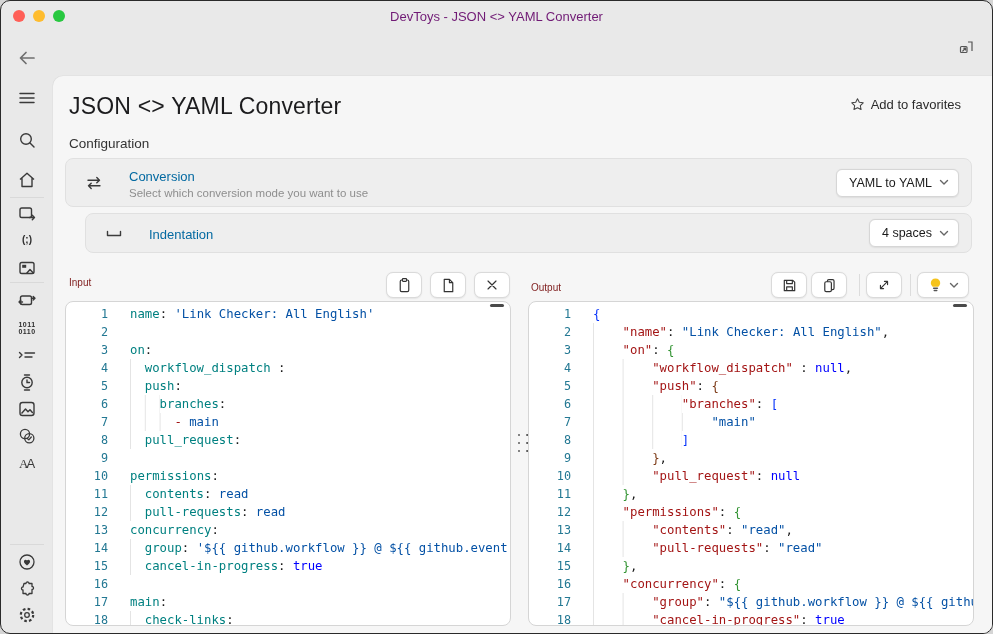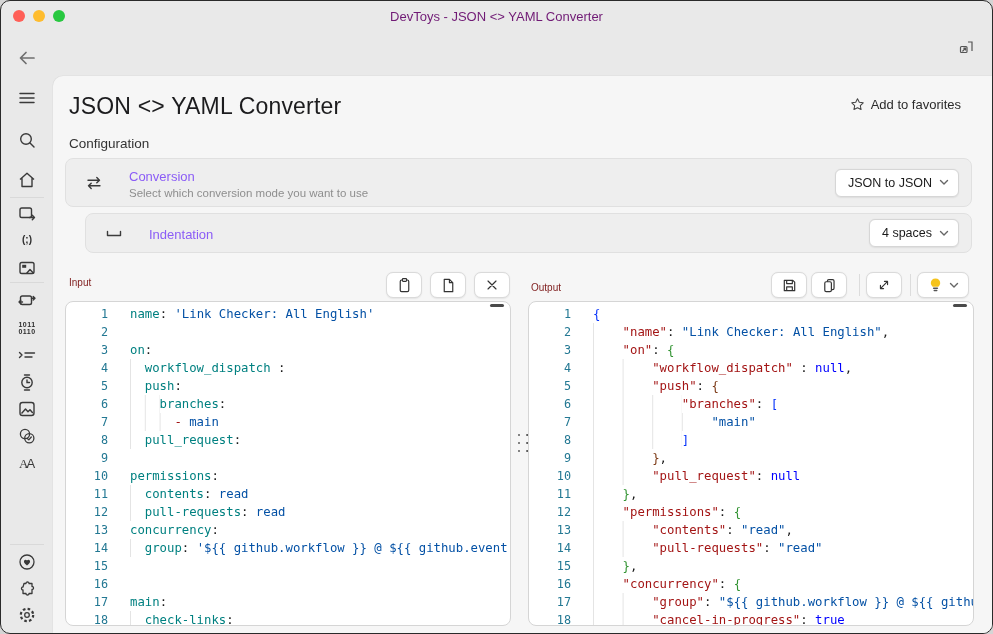--- a/index.html
+++ b/index.html
@@ -29,21 +29,21 @@
 
   .page-title{ position:absolute; left:16px; top:17px; font-size:23px; font-weight:500; color:#1c1c1e; letter-spacing:0.2px;}
   .fav-btn{ position:absolute; right:31px; top:21px; display:flex; align-items:center; gap:6px;
             background:none; border:none; font-size:13px; color:#2b2b2b; cursor:pointer;}
   .section-label{ position:absolute; left:16px; top:60px; font-size:13.5px; color:#333; }
 
   .card{ position:absolute; left:12px; right:20px; background:#eeeeee; border:1px solid #e0e0e0; border-radius:8px; }
   .card1{ top:82px; height:49px; }
   .card2{ top:137px; height:40px;margin-left:20px; }
   .card-icon{ position:absolute; left:28px; top:50%; transform:translate(-50%,-50%); color:#3b3b3b;}
-  .card-title{ position:absolute; left:63px; font-size:13px; color:#8b5cf6; }
+  .card-title{ position:absolute; left:63px; font-size:13px; color:#0369a1; }
   .card1 .card-title{ top:10px; }
   .card2 .card-title{ top:13px; }
   .card-sub{ position:absolute; left:63px; top:28px; font-size:11.5px; color:#8e8e8e;text-align:center; }
   .select-btn{ position:absolute; right:12px; top:50%; transform:translateY(-50%); height:28px; padding:0 9px 0 12px;
                background:#fff; border:1px solid #d6d6d6; border-radius:6px; box-shadow:0 0.5px 1.5px rgba(0,0,0,.07);
                display:flex; align-items:center; gap:7px; font-size:12.5px; color:#1b1b1b; cursor:pointer; font-family:inherit;}
 
   .panel-label{ position:absolute; font-size:10px; color:#7f1d1d;text-align:center; }
   .tb-btn{ position:absolute; top:196px; width:36px; height:26px; background:#fff; border:1px solid #dadada; border-radius:7px;
            box-shadow:0 0.5px 1.5px rgba(0,0,0,.07); display:flex; align-items:center; justify-content:center; color:#333; cursor:pointer;}
@@ -204,21 +204,21 @@
 
     <div class="card card1">
       <span class="card-icon">
         <svg width="22" height="22" viewBox="0 0 22 22" fill="none" stroke="#3b3b3b" stroke-width="1.4" stroke-linecap="round" stroke-linejoin="round">
             <path d="M5 8.2 H16.5 M13.8 5.6 L16.5 8.2 13.8 10.8 M17 13.8 H5.5 M8.2 11.2 L5.5 13.8 8.2 16.4"></path>
           </svg>
       </span>
       <div class="card-title">Conversion</div>
       <div class="card-sub">Select which conversion mode you want to use</div>
       <button class="select-btn">
-        <span>JSON to JSON</span>
+        <span>YAML to YAML</span>
         <svg width="10" height="7" viewBox="0 0 10 7" fill="none" stroke="#666" stroke-width="1.4" stroke-linecap="round" stroke-linejoin="round">
             <path d="M1.5 1.5 L5 5 8.5 1.5"></path>
           </svg>
       </button>
     </div>
 
     <div class="card card2">
       <span class="card-icon">
         <svg width="22" height="22" viewBox="0 0 22 22" fill="none" stroke="#3b3b3b" stroke-width="1.4" stroke-linecap="round" stroke-linejoin="round">
             <path d="M4.5 9.5 V13.5 H17.5 V9.5"></path>
@@ -336,20 +336,21 @@
           <div class="code-line">
             <span class="ln">13</span>
             <span class="lc"><span class="tok-key">concurrency</span><span class="tok-pl">:</span></span>
           </div>
           <div class="code-line">
             <span class="ln">14</span>
             <span class="lc"><span class="ind" style="width: 14.8px; background-size: 14.8px 100%;"></span><span class="tok-key">group</span><span class="tok-pl">: </span><span class="tok-str">'${{ github.workflow }} @ ${{ github.event.pu</span></span>
           </div>
           <div class="code-line">
             <span class="ln">15</span>
+            <span class="lc"><span class="ind" style="width: 14.8px; background-size: 14.8px 100%;"></span><span class="tok-key">cancel-in-progress</span><span class="tok-pl">: </span><span class="tok-kw">true</span></span>
           </div>
           <div class="code-line">
             <span class="ln">16</span>
             <span class="lc"></span>
           </div>
           <div class="code-line">
             <span class="ln">17</span>
             <span class="lc"><span class="tok-key">main</span><span class="tok-pl">:</span></span>
           </div>
           <div class="code-line">

